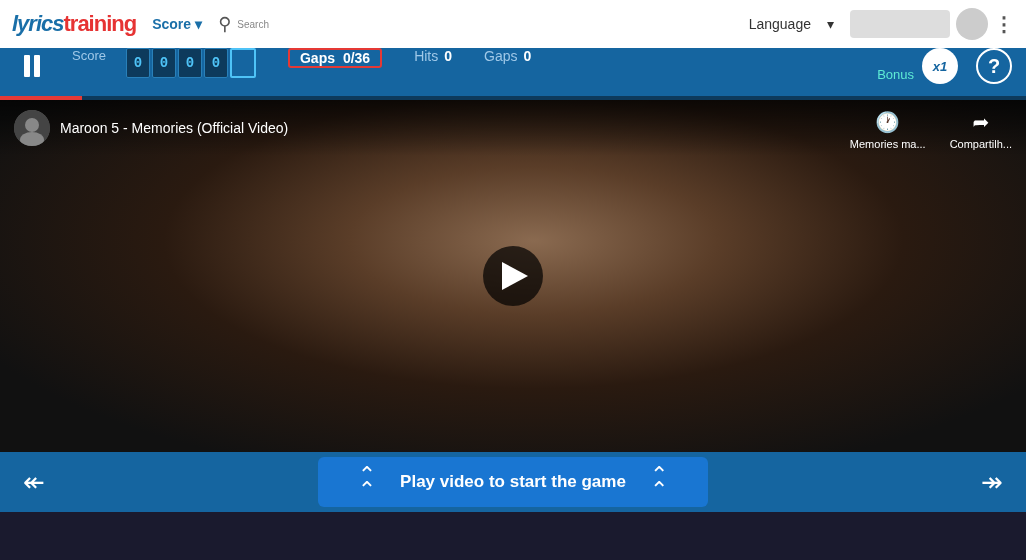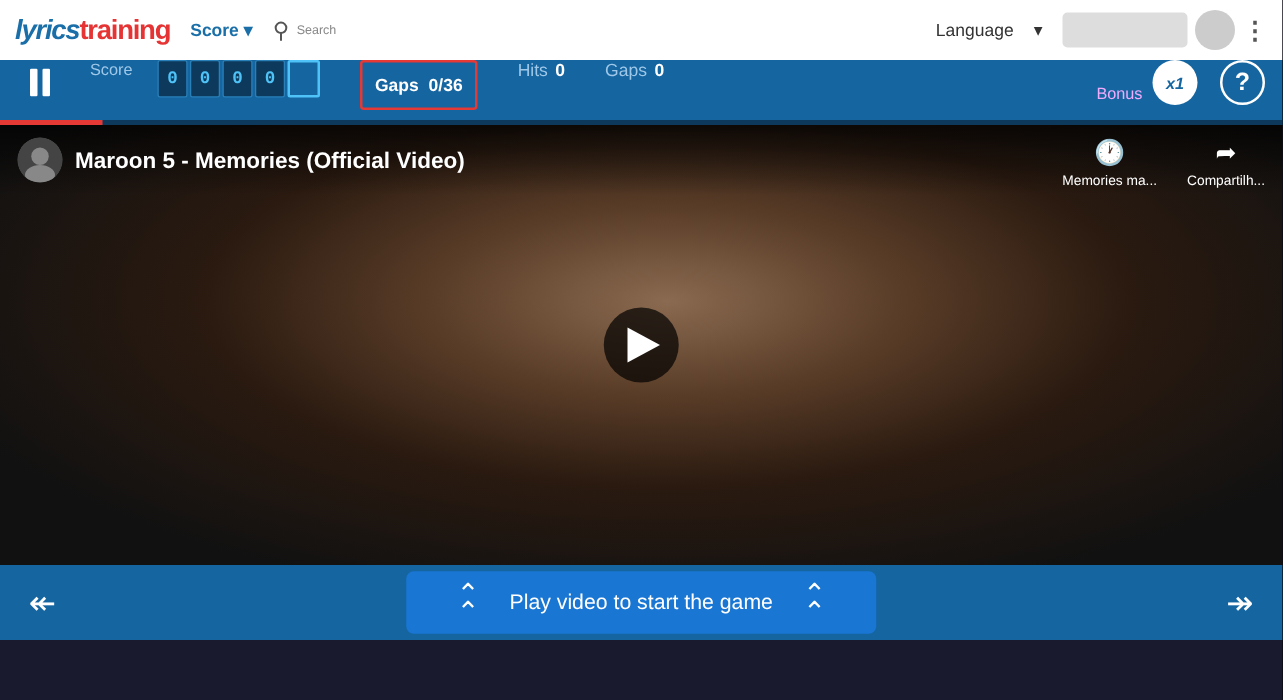--- a/index.html
+++ b/index.html
@@ -133,21 +133,21 @@
     .score-box-empty {
       width: 26px;
       height: 30px;
       border: 2px solid #4fc3f7;
       border-radius: 2px;
       background: transparent;
     }
     .gaps-box {
       border: 2px solid #e53935;
       border-radius: 3px;
-      padding: 10px 10px;
+      padding: 0 10px;
       color: #fff;
       font-size: 14px;
       font-weight: bold;
       margin: 0 10px;
     }
     .stat-group {
       display: flex;
       align-items: center;
       gap: 6px;
       margin: 0 10px;
@@ -172,21 +172,21 @@
       background: #e53935;
       width: 8%;
     }
     .bonus-area {
       margin-left: auto;
       display: flex;
       align-items: center;
       gap: 8px;
     }
     .bonus-label {
-      color: #f0abfc;
+      color: #5eead4;
       font-size: 13px;
       margin-top: 16px;
     }
     .bonus-badge {
       width: 36px;
       height: 36px;
       background: #fff;
       border-radius: 50%;
       display: flex;
       align-items: center;
@@ -252,22 +252,22 @@
       height: 36px;
       border-radius: 50%;
       background: #555;
       overflow: hidden;
       display: flex;
       align-items: center;
       justify-content: center;
     }
     .video-title-text {
       color: #fff;
-      font-size: 18px;
-      font-weight: bold;
+      font-size: 14px;
+      font-weight: normal;
     }
     .video-actions {
       position: absolute;
       top: 10px;
       right: 14px;
       display: flex;
       gap: 24px;
     }
     .video-action {
       display: flex;
@@ -342,21 +342,21 @@
       color: #fff;
       font-size: 22px;
       display: flex;
       flex-direction: column;
       align-items: center;
       line-height: 0.7;
     }
     .play-prompt-text {
       color: #fff;
       font-size: 17px;
-      font-weight: normal;
+      font-weight: bold;
     }
   </style>
 </head>
 <body>
 
 <div class="header">
   <div class="logo">
     <span class="logo-lyrics">lyrics</span><span class="logo-training">training</span>
   </div>
   <div class="genres-btn">

